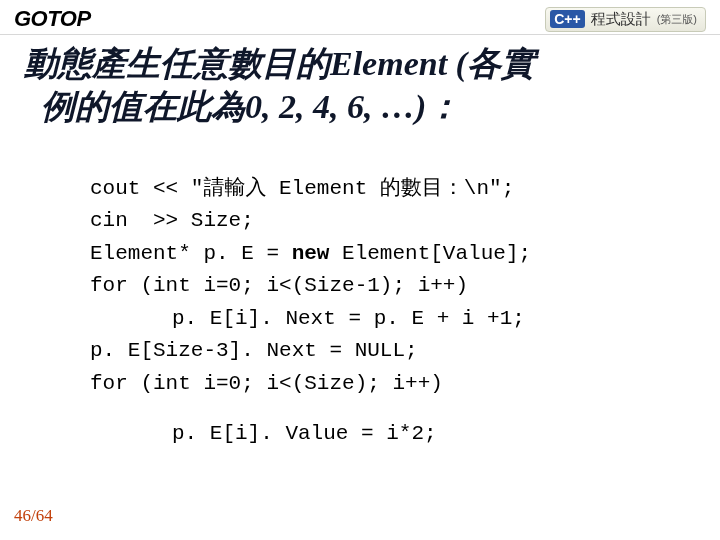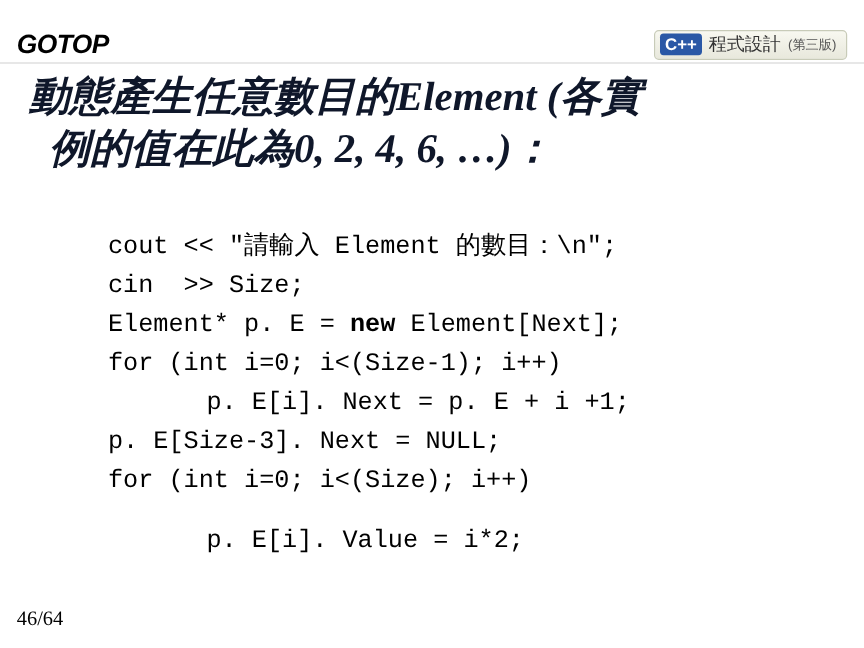--- a/index.html
+++ b/index.html
@@ -10,21 +10,20 @@
     font-family: "Times New Roman", serif;
     position: relative;
     overflow: hidden;
   }
   .header {
     display: flex;
     justify-content: space-between;
     align-items: center;
     padding: 6px 14px 2px 14px;
     border-bottom: 1px solid #d8d8d8;
-    margin-top: 18px;
   }
   .logo {
     font-family: Arial, sans-serif;
     font-weight: 900;
     font-style: italic;
     font-size: 22px;
     letter-spacing: -0.5px;
     color: #000;
   }
   .book-badge {
@@ -74,21 +73,21 @@
   }
   .code-block .kw { font-weight: bold; }
   .indent1 { padding-left: 82px; display: inline-block; }
   .indent0 { display: inline-block; }
   .pagenum {
     position: absolute;
     left: 14px;
     bottom: 14px;
     font-family: "Times New Roman", serif;
     font-size: 17px;
-    color: #000000;
+    color: #c2410c;
   }
   .gap { height: 18px; }
 </style>
 </head>
 <body>
 
 <div class="header">
   <div class="logo">GOTOP</div>
   <div class="book-badge">
     <span class="badge-c">C++</span>
@@ -98,21 +97,21 @@
 </div>
 
 <div class="title">
   <span>動態產生任意數目的</span><span class="latin">Element (</span><span>各實</span><br>
   &nbsp;&nbsp;<span>例的值在此為</span><span class="latin">0, 2, 4, 6, …)</span><span>：</span>
 </div>
 
 <div class="code-block">
 <span class="indent0">cout &lt;&lt; "請輸入 Element 的數目：\n";</span>
 <span class="indent0">cin  &gt;&gt; Size;</span>
-<span class="indent0"><span>Element* p. E = </span><span class="kw">new</span><span> Element[Next];</span></span>
+<span class="indent0"><span>Element* p. E = </span><span class="kw">new</span><span> Element[Value];</span></span>
 <span class="indent0">for (int i=0; i&lt;(Size-1); i++)</span>
 <span class="indent1">p. E[i]. Next = p. E + i +1;</span>
 <span class="indent0">p. E[Size-3]. Next = NULL;</span>
 <span class="indent0">for (int i=0; i&lt;(Size); i++)</span>
 <div class="gap"></div><span class="indent1">p. E[i]. Value = i*2;</span>
 </div>
 
 <div class="pagenum">46/64</div>
 
 </body></html>

